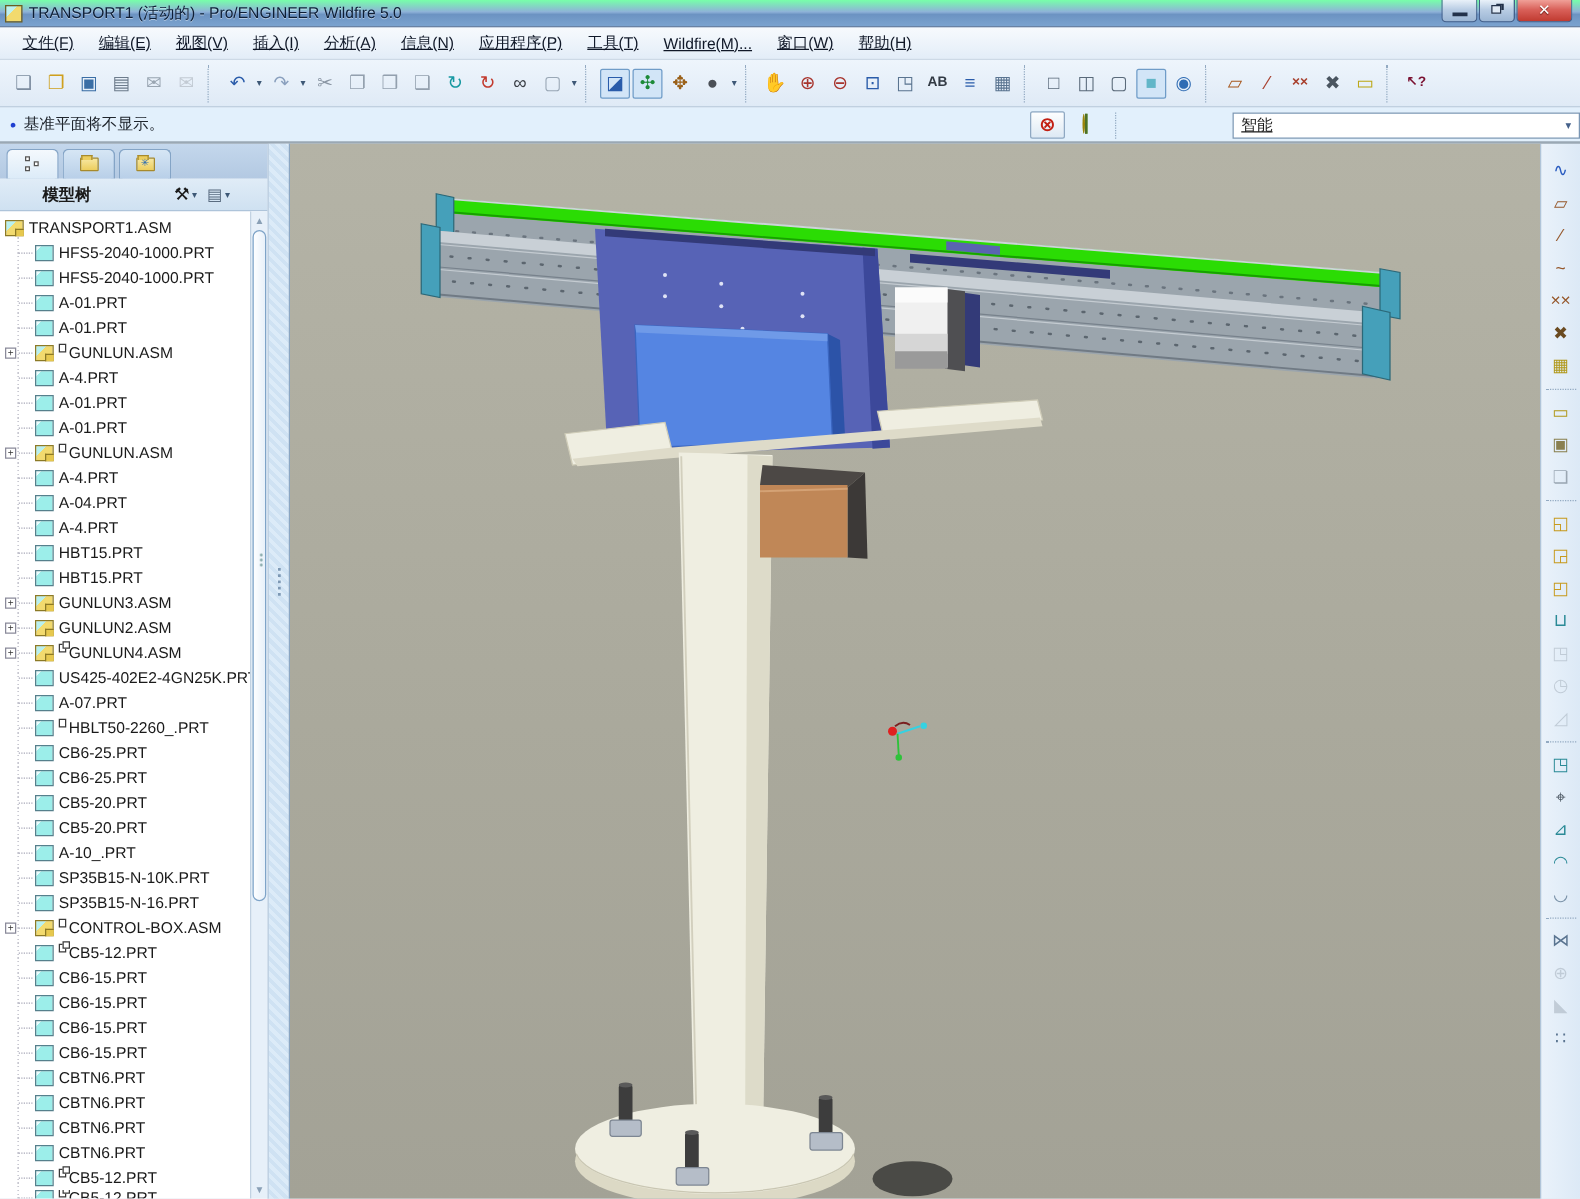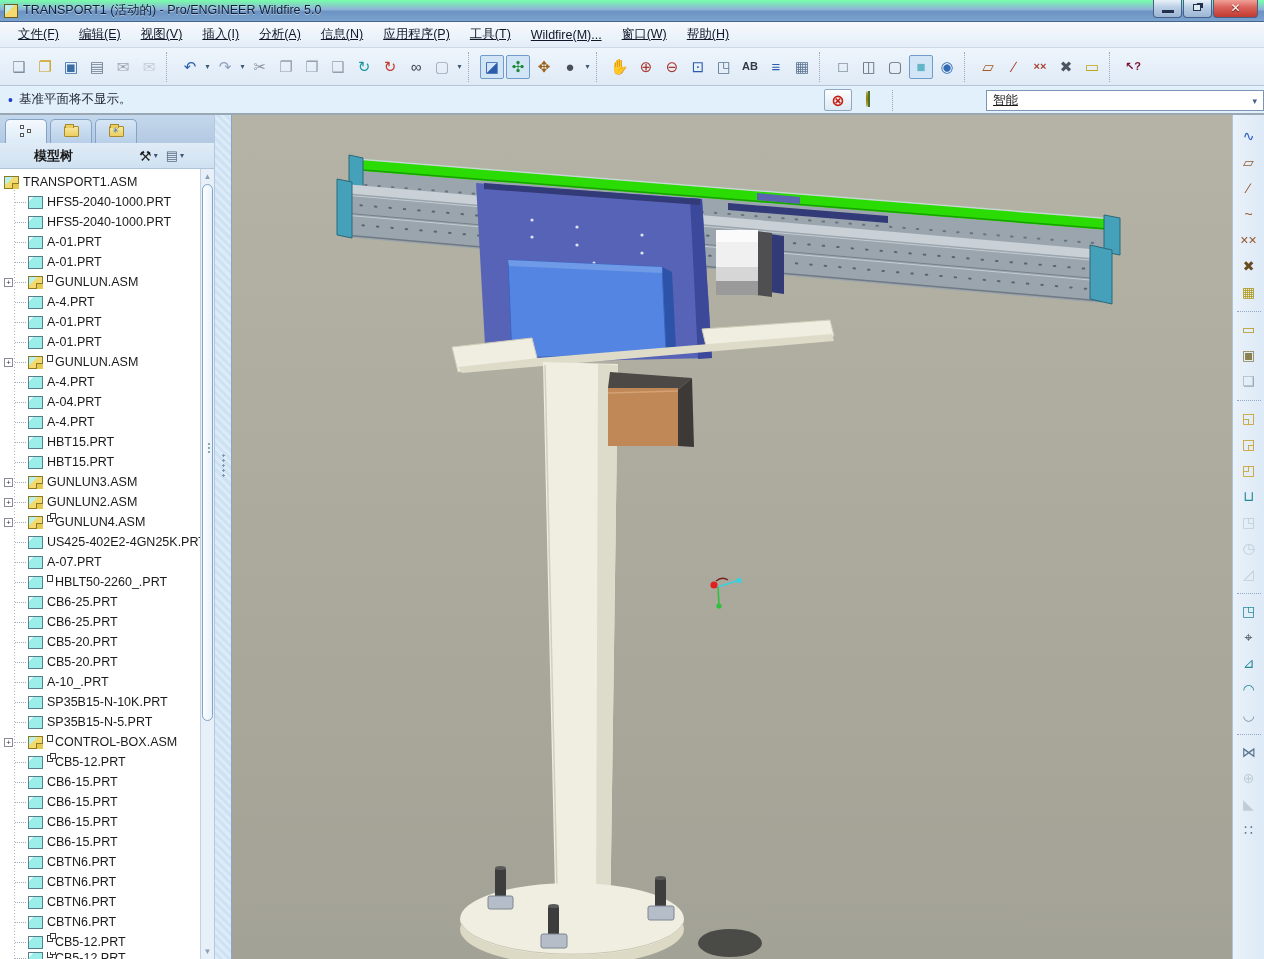--- a/index.html
+++ b/index.html
@@ -417,21 +417,21 @@
             <div class="trow lvl1">
               <span class="plusspace"></span>
               <span class="leader"></span>
               <span class="nicon part"></span>
               <span class="nlabel">SP35B15-N-10K.PRT</span>
             </div>
             <div class="trow lvl1">
               <span class="plusspace"></span>
               <span class="leader"></span>
               <span class="nicon part"></span>
-              <span class="nlabel">SP35B15-N-5.PRT</span>
+              <span class="nlabel">SP35B15-N-16.PRT</span>
             </div>
             <div class="trow lvl1">
               <span class="plusbox">+</span>
               <span class="leader"></span>
               <span class="nicon asm"></span>
               <span class="flag sq"></span>
               <span class="nlabel">CONTROL-BOX.ASM</span>
             </div>
             <div class="trow lvl1">
               <span class="plusspace"></span>

